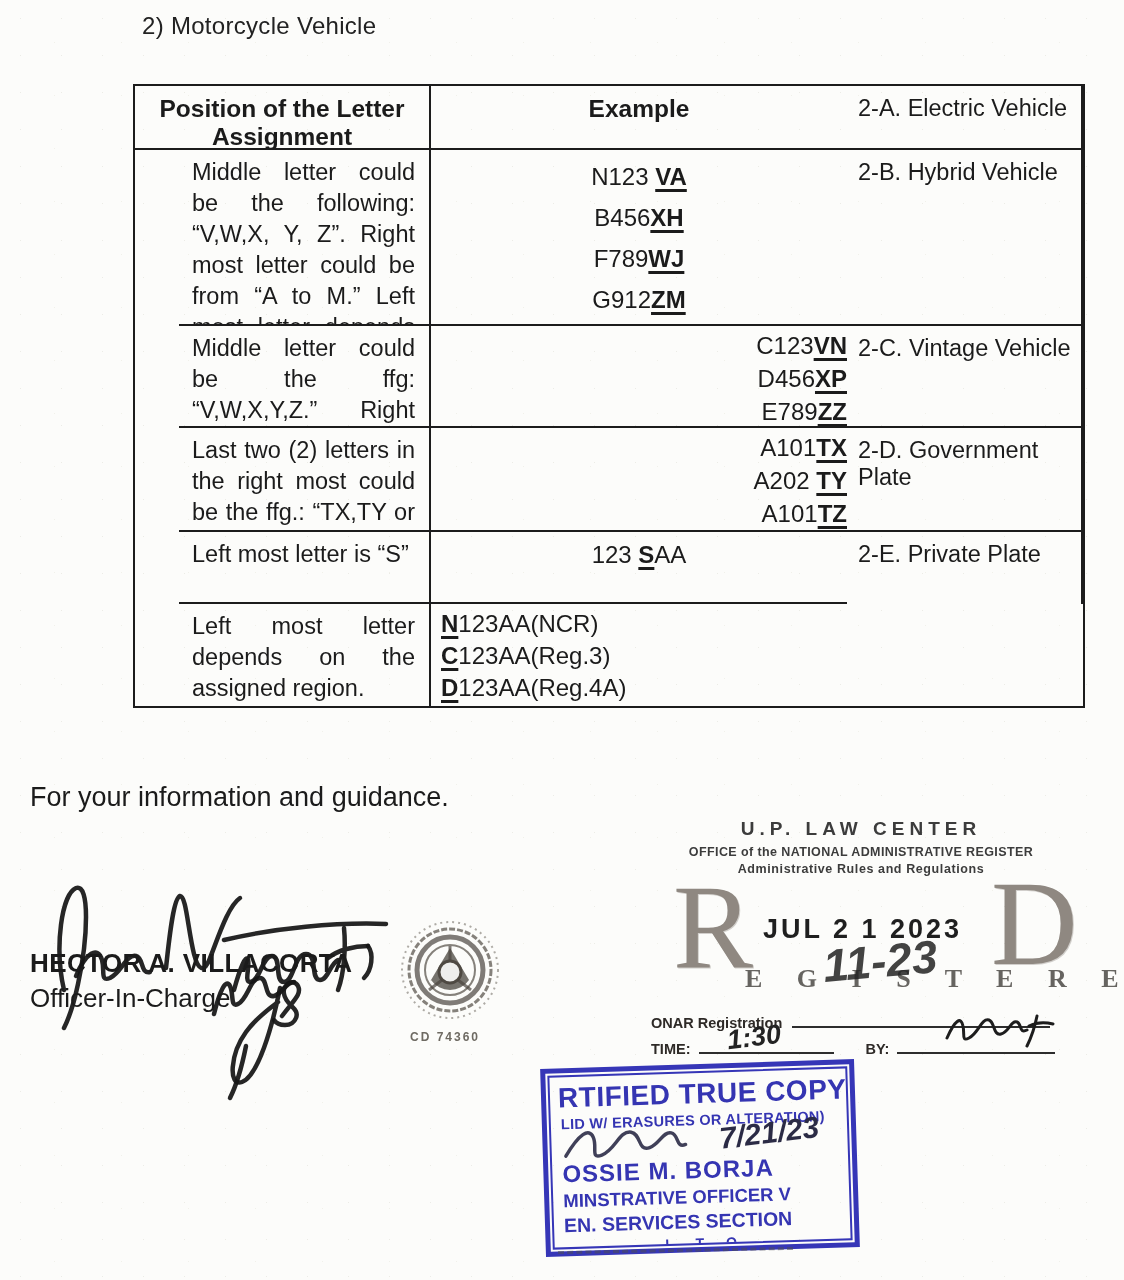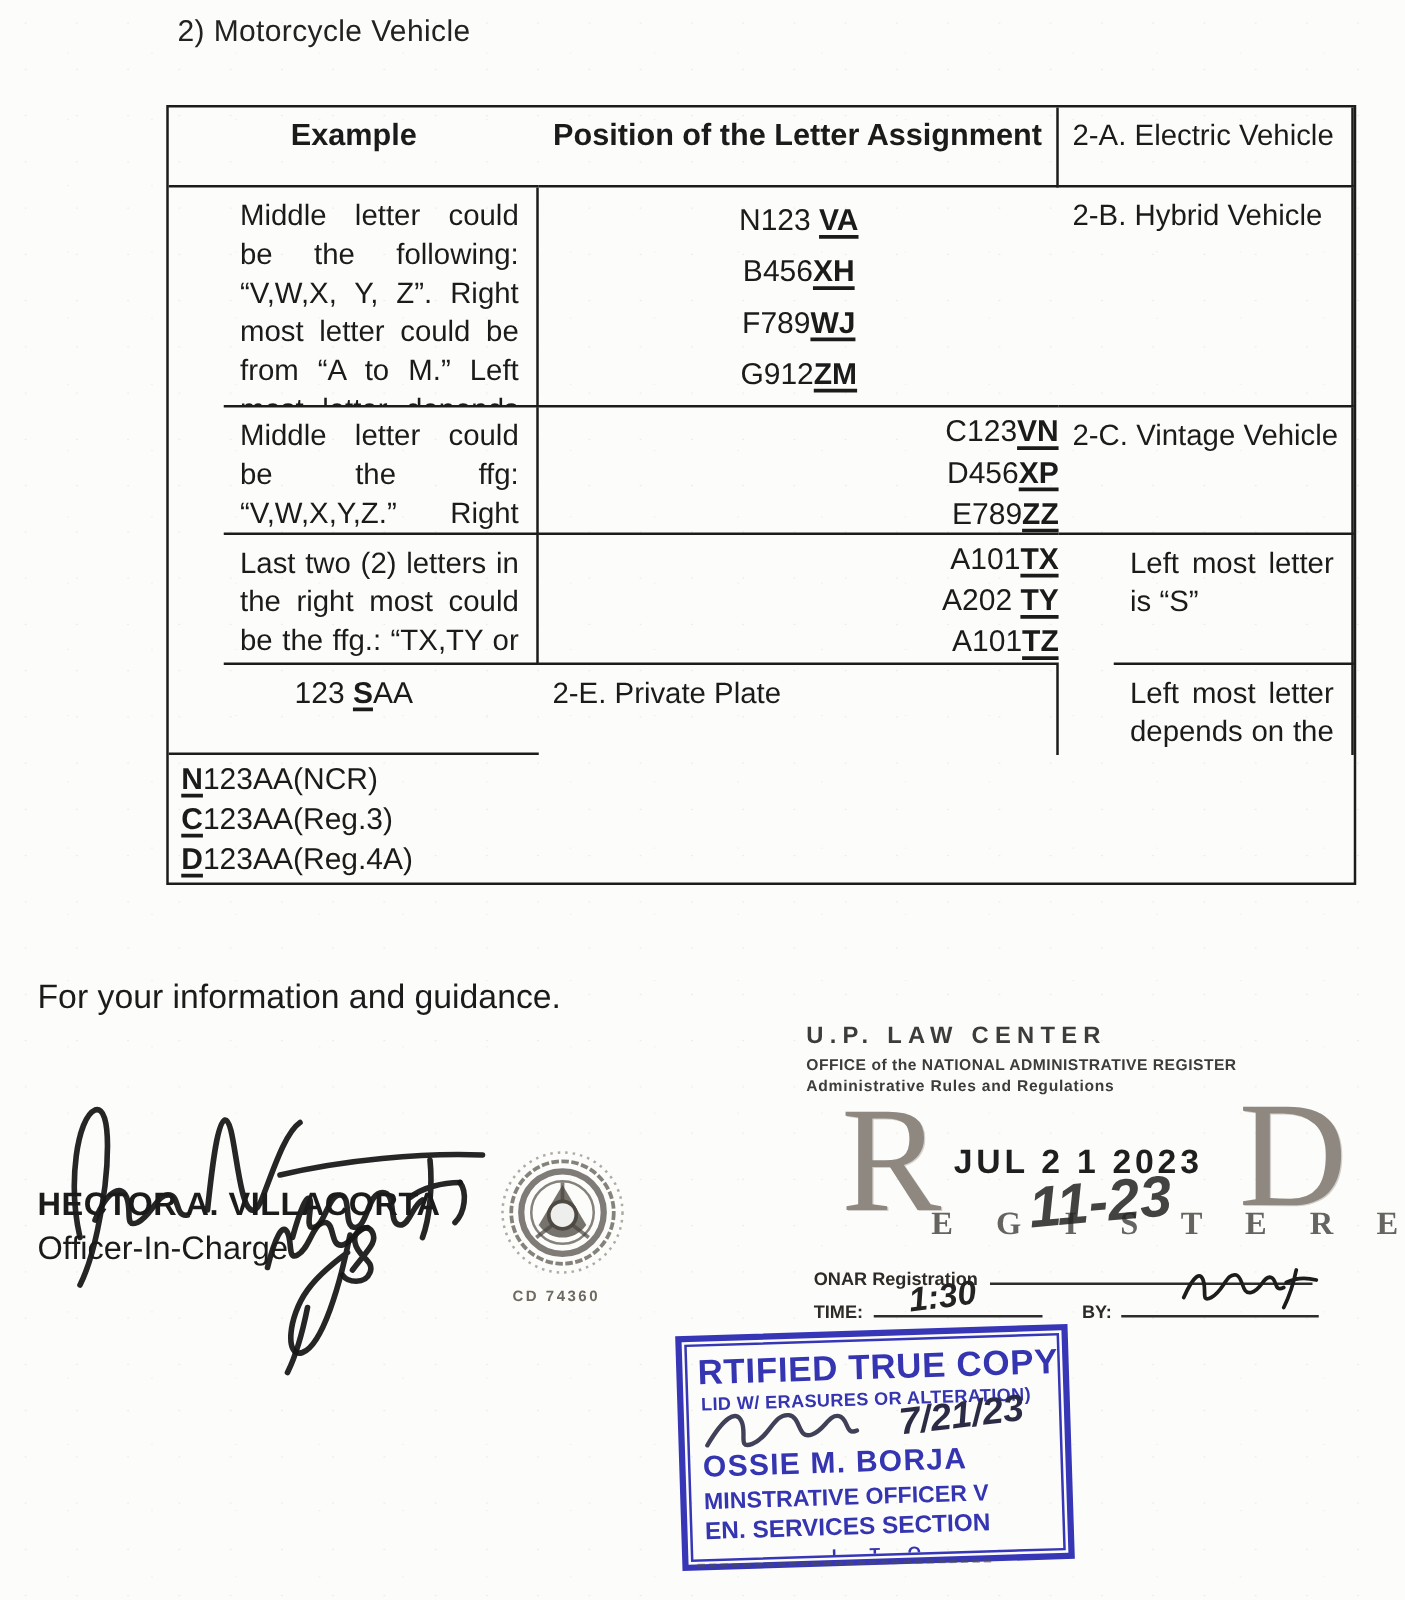--- a/index.html
+++ b/index.html
@@ -39,21 +39,21 @@
   .closing{left:30px;top:782px;font-size:27px;}
   .sign-name{left:30px;top:948px;font-size:26px;font-weight:bold;letter-spacing:.4px;}
   .sign-title{left:30px;top:983px;font-size:26px;}
   .sign-office{left:30px;top:1017px;font-size:26px;}
   .sig-svg{left:38px;top:850px;}
   .sig-svg path{fill:none;stroke:#161616;stroke-width:4.5;stroke-linecap:round;opacity:.93;}
   .seal-svg{left:398px;top:916px;}
   .seal-code{left:410px;top:1030px;font-size:12px;letter-spacing:2px;color:#6e6a62;font-weight:bold;}
   
   .onar{left:645px;top:818px;width:432px;height:250px;}
-  .onar .c{position:absolute;left:0;width:100%;color:#3c3c3c;}
+  .onar .c{position:absolute;left:0;width:100%;text-align:center;color:#3c3c3c;}
   .onar-l1{top:0;font-size:19px;font-weight:bold;letter-spacing:5px;color:#3f3a36;}
   .onar-l2{top:27px;font-size:12.5px;font-weight:bold;letter-spacing:.4px;color:#45403c;}
   .onar-l3{top:44px;font-size:12.5px;font-weight:bold;letter-spacing:.6px;color:#45403c;}
   .big-letter{position:absolute;font-family:"Liberation Serif",serif;font-size:120px;line-height:1;color:#7c746c;opacity:.85;text-shadow:1px 1px 0 rgba(110,100,92,.35);}
   .big-r{left:28px;top:50px;}
   .big-d{left:346px;top:46px;}
   .mid-letters{position:absolute;left:100px;top:146px;font-family:"Liberation Serif",serif;font-size:26px;font-weight:bold;letter-spacing:14px;color:#4d4a46;opacity:.85;white-space:nowrap;}
   .onar-date{position:absolute;left:118px;top:96px;font-size:27px;font-weight:bold;letter-spacing:3px;color:#1f1f1f;white-space:nowrap;}
   .hand{font-style:italic;color:#232323;}
   .hand-no{position:absolute;left:178px;top:116px;font-size:46px;font-weight:bold;transform:rotate(-5deg);opacity:.85;}
@@ -79,22 +79,22 @@
   .dashes{left:558px;top:1249px;width:235px;height:0;border-top:3.5px dashed #4c4c56;opacity:.55;transform:rotate(-1deg);}
 </style>
 </head>
 <body>
 
 <div id="page">
 
   <div class="abs heading">2)  Motorcycle Vehicle</div>
 
   <div class="abs tbl" id="tbl">
+    <div class="cell hdr">Position of the Letter Assignment</div>
     <div class="cell hdr col3">Example</div>
-    <div class="cell hdr">Position of the Letter Assignment</div>
   <div class="cell cls row0">2-A. Electric Vehicle</div>
       <div class="cell pos row0">Middle letter could be the following: “V,W,X, Y, Z”. Right most letter could be from “A to M.” Left most letter depends on the assigned region.</div>
       <div class="cell ex col3 row0">
         <div class="ex-line"><span>N123 </span><span class="u">VA</span></div>
         <div class="ex-line"><span>B456</span><span class="u">XH</span></div>
         <div class="ex-line"><span>F789</span><span class="u">WJ</span></div>
         <div class="ex-line"><span>G912</span><span class="u">ZM</span></div>
       </div>
       <div class="cell cls row1">2-B. Hybrid Vehicle</div>
       <div class="cell pos row1">Middle letter could be the ffg: “V,W,X,Y,Z.” Right most letter could be from “N to Z”</div>
@@ -103,20 +103,21 @@
         <div class="ex-line"><span>D456</span><span class="u">XP</span></div>
         <div class="ex-line"><span>E789</span><span class="u">ZZ</span></div>
       </div>
       <div class="cell cls row2">2-C. Vintage Vehicle</div>
       <div class="cell pos row2">Last two (2) letters in the right most could be the ffg.: “TX,TY or TZ”</div>
       <div class="cell ex col3 row2">
         <div class="ex-line"><span>A101</span><span class="u">TX</span></div>
         <div class="ex-line"><span>A202 </span><span class="u">TY</span></div>
         <div class="ex-line"><span>A101</span><span class="u">TZ</span></div>
       </div>
+      <div class="cell cls row3">2-D. Government Plate</div>
       <div class="cell pos row3">Left most letter is “S”</div>
       <div class="cell ex col3 row3">
         <div class="ex-line"><span>123 </span><span class="u">S</span><span>AA</span></div>
       </div>
       <div class="cell cls row4 last-row">2-E. Private Plate</div>
       <div class="cell pos row4 last-row">Left most letter depends on the assigned region.</div>
       <div class="cell ex col3 ex-left row4 last-row">
         <div class="ex-line"><span class="u">N</span><span>123AA(NCR)</span></div>
         <div class="ex-line"><span class="u">C</span><span>123AA(Reg.3)</span></div>
         <div class="ex-line"><span class="u">D</span><span>123AA(Reg.4A)</span></div>

